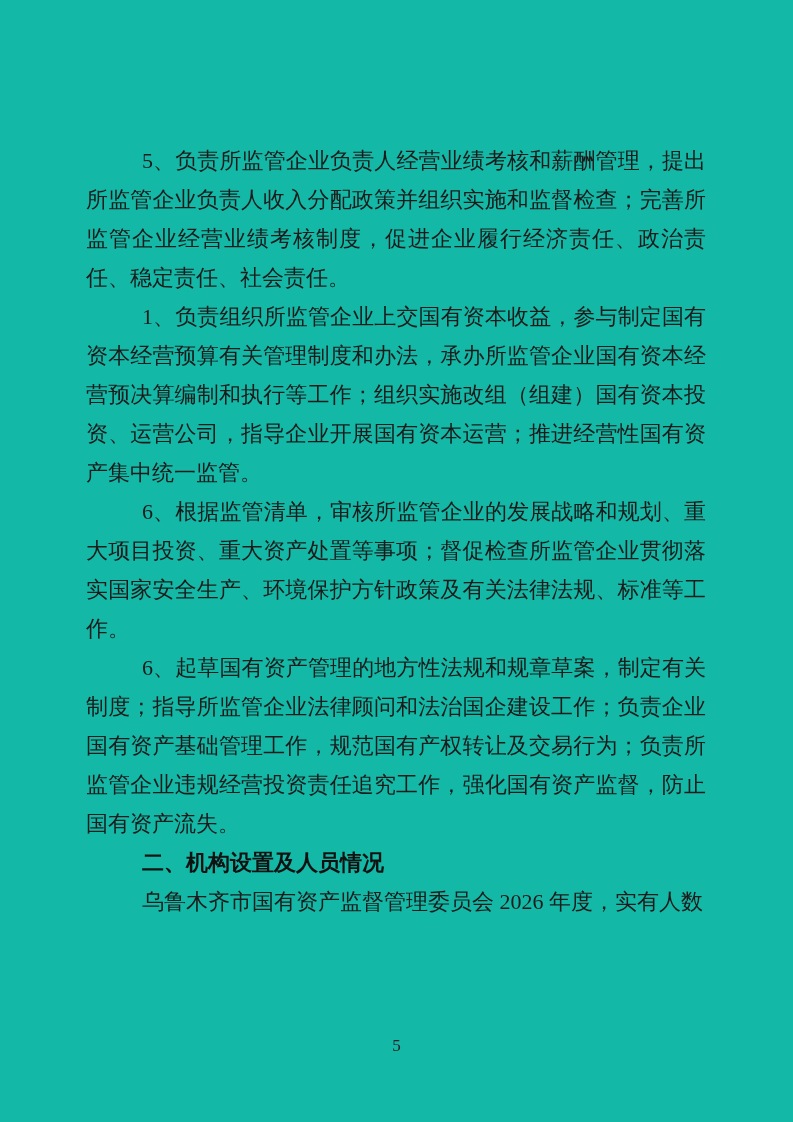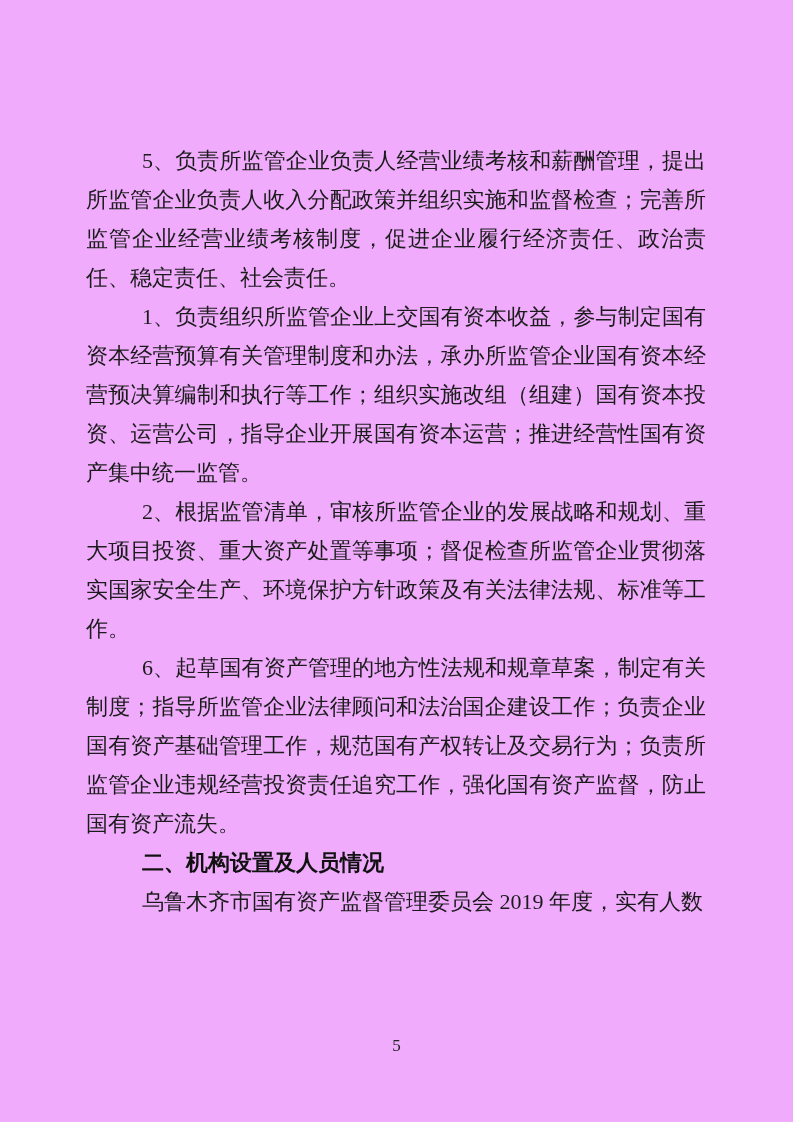--- a/index.html
+++ b/index.html
@@ -4,21 +4,21 @@
 <style>
   html, body {
     margin: 0;
     padding: 0;
     background: #ffffff;
   }
   .page {
     position: relative;
     width: 793px;
     height: 1122px;
-    background: #f0abfc;
+    background: #14b8a6;
     overflow: hidden;
     font-family: "Liberation Serif", "DejaVu Serif", serif;
     color: #1b1b1b;
   }
   .content {
     position: absolute;
     left: 86px;
     top: 141px;
     width: 620px;
   }
@@ -56,22 +56,22 @@
     font-family: "Liberation Serif", "DejaVu Serif", serif;
   }
 </style>
 </head>
 <body>
 
 <div class="page">
   <main class="content">
     <p class="para">5、负责所监管企业负责人经营业绩考核和薪酬管理，提出所监管企业负责人收入分配政策并组织实施和监督检查；完善所监管企业经营业绩考核制度，促进企业履行经济责任、政治责任、稳定责任、社会责任。</p>
     <p class="para">1、负责组织所监管企业上交国有资本收益，参与制定国有资本经营预算有关管理制度和办法，承办所监管企业国有资本经营预决算编制和执行等工作；组织实施改组（组建）国有资本投资、运营公司，指导企业开展国有资本运营；推进经营性国有资产集中统一监管。</p>
-    <p class="para">2、根据监管清单，审核所监管企业的发展战略和规划、重大项目投资、重大资产处置等事项；督促检查所监管企业贯彻落实国家安全生产、环境保护方针政策及有关法律法规、标准等工作。</p>
+    <p class="para">6、根据监管清单，审核所监管企业的发展战略和规划、重大项目投资、重大资产处置等事项；督促检查所监管企业贯彻落实国家安全生产、环境保护方针政策及有关法律法规、标准等工作。</p>
     <p class="para">6、起草国有资产管理的地方性法规和规章草案，制定有关制度；指导所监管企业法律顾问和法治国企建设工作；负责企业国有资产基础管理工作，规范国有产权转让及交易行为；负责所监管企业违规经营投资责任追究工作，强化国有资产监督，防止国有资产流失。</p>
     <h2 class="heading">二、机构设置及人员情况</h2>
-    <p class="para">乌鲁木齐市国有资产监督管理委员会 2019 年度，实有人数</p>
+    <p class="para">乌鲁木齐市国有资产监督管理委员会 2026 年度，实有人数</p>
   </main>
 
   <footer class="page-footer">
     <span class="page-number">5</span>
   </footer>
 </div>
 
 </body></html>

